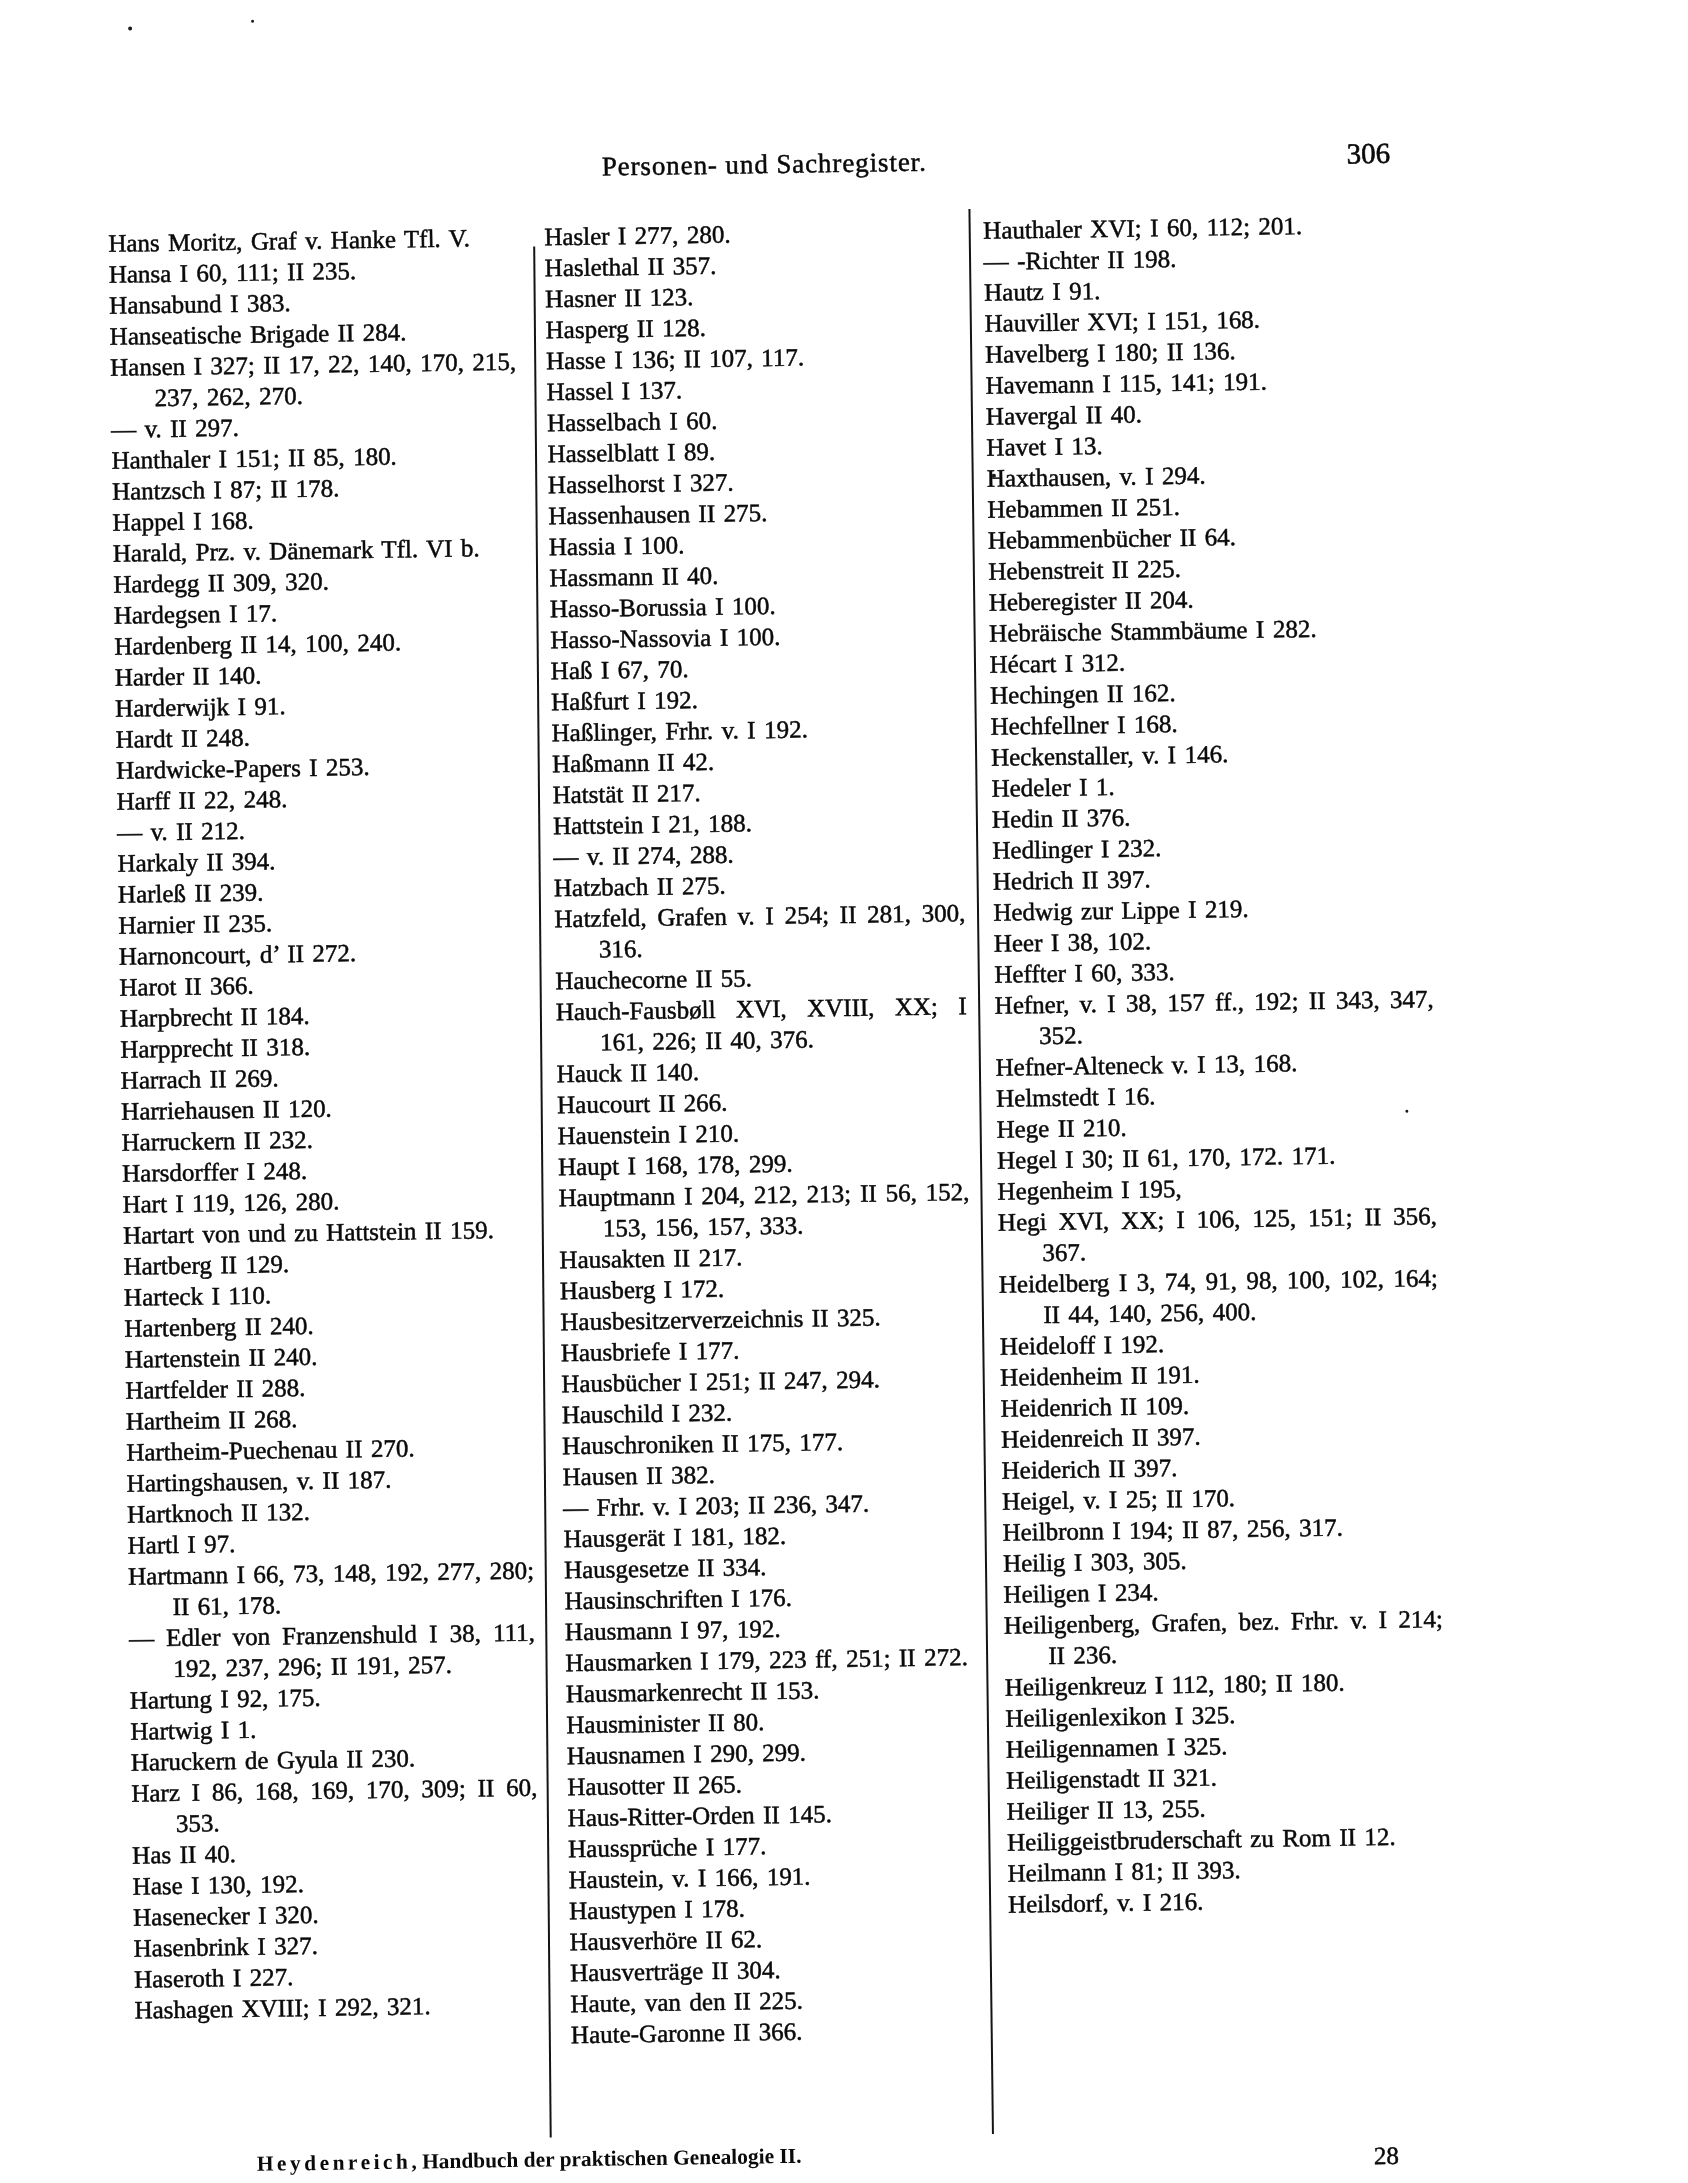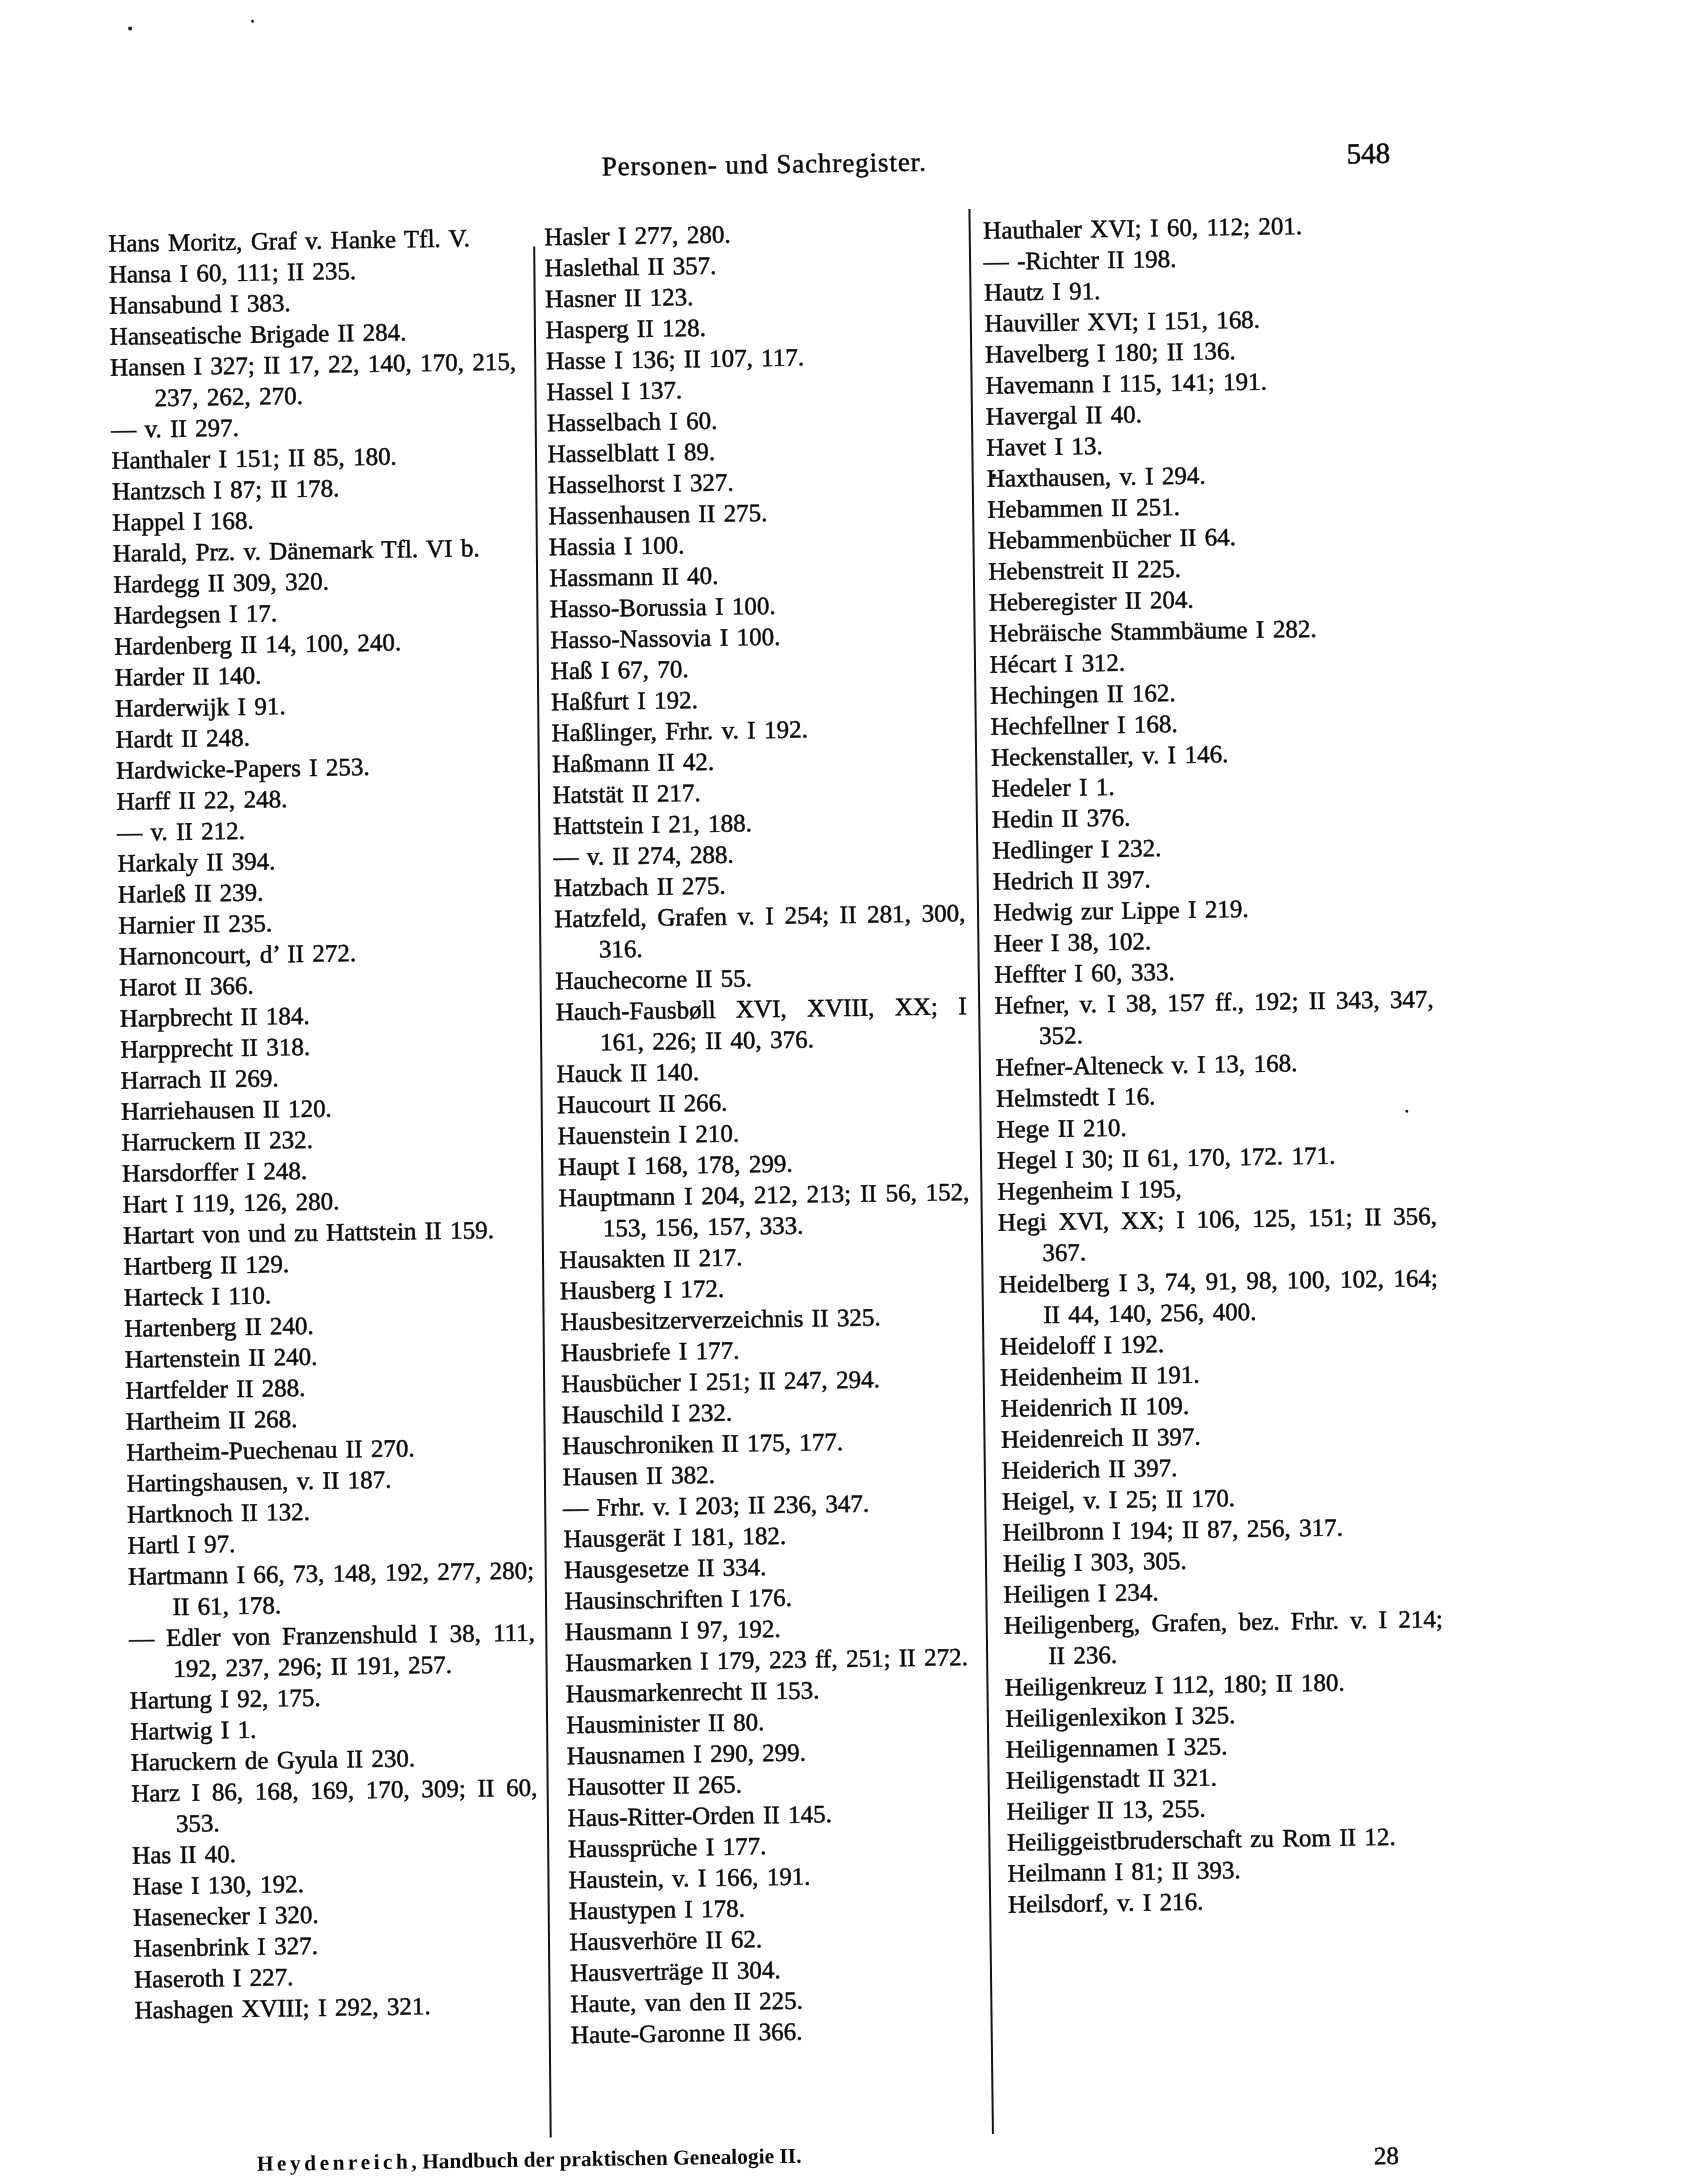--- a/index.html
+++ b/index.html
@@ -73,21 +73,21 @@
   .speck-3 { left: 1001px; top: 476px; width: 3.5px;  height: 3.5px; }
   .speck-4 { left: 1405px; top: 1118px; width: 3.1px;  height: 3.1px; }
 </style>
 </head>
 <body>
 
 <div class="sheet">
 
   <div class="header">
     <span class="page-title">Personen- und Sachregister.</span>
-    <span class="page-number">548</span>
+    <span class="page-number">306</span>
   </div>
 
   <div class="columns">
     <div class="col col-1">
         <div class="entry">Hans Moritz, Graf v. Hanke Tfl. V.</div>
         <div class="entry">Hansa I 60, 111; II 235.</div>
         <div class="entry">Hansabund I 383.</div>
         <div class="entry">Hanseatische Brigade II 284.</div>
         <div class="entry">Hansen I 327; II 17, 22, 140, 170, 215, 237, 262, 270.</div>
         <div class="entry">— v. II 297.</div>

